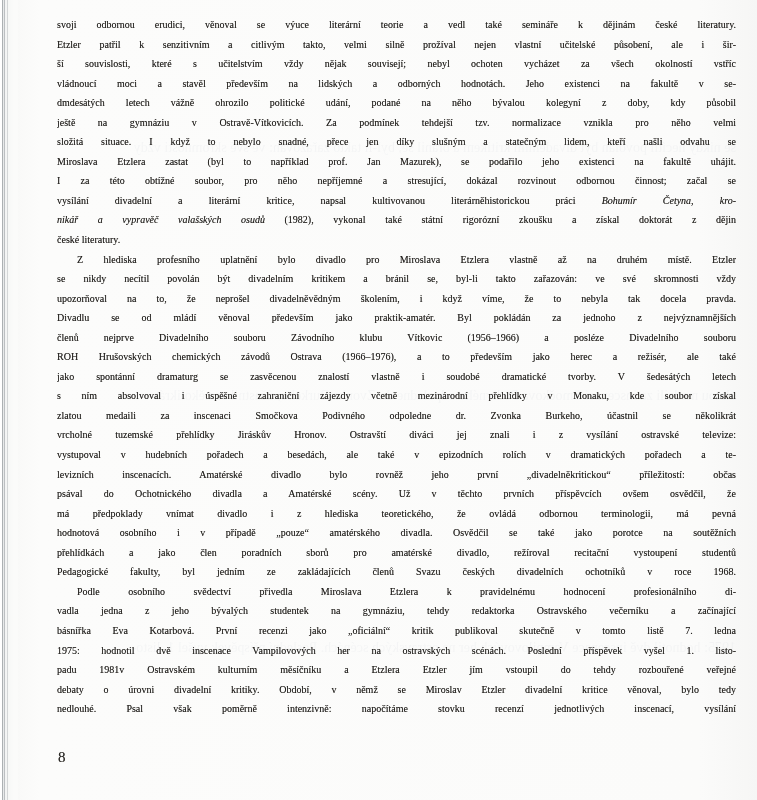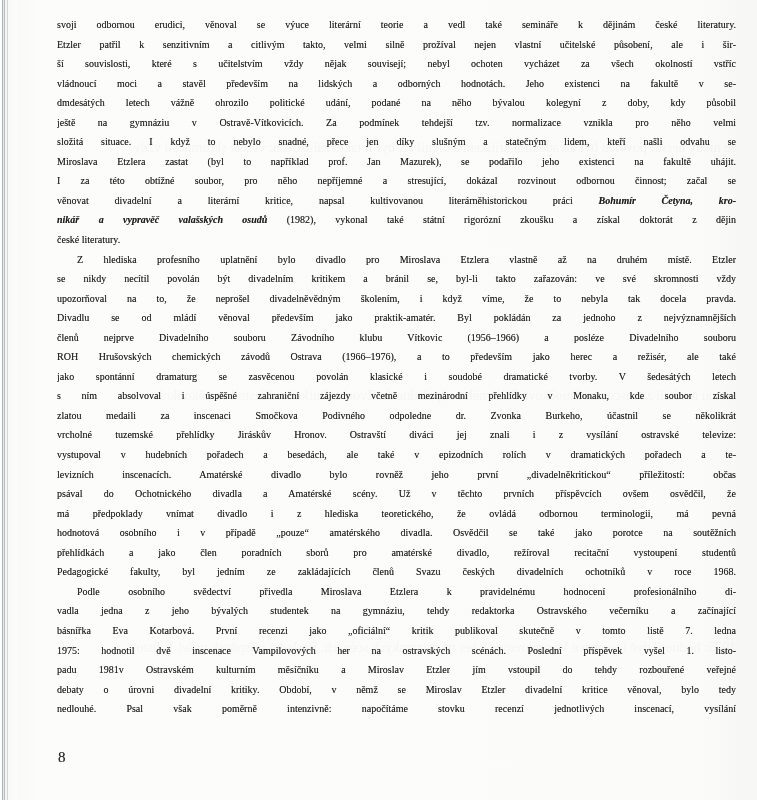--- a/index.html
+++ b/index.html
@@ -58,21 +58,21 @@
     white-space: nowrap;
     overflow: hidden;
     text-align: justify;
     text-align-last: justify;
   }
   .line.no-just {
     text-align: center;
     text-align-last: left;
   }
   .line.indent { text-indent: 20px; }
-  .it { font-style: italic; font-weight: bold; }
+  .it { font-style: italic; }
 
   .pagenum {
     position: absolute;
     left: 58px; top: 749px;
     font-size: 15px;
     color: #2a2825;
     text-shadow: 0 0 0.4px rgba(33,31,28,0.5);
   }
 </style>
 </head>
@@ -88,43 +88,43 @@
   <div class="textblock" id="textblock">
       <div class="line"><span>svoji odbornou erudici, věnoval se výuce literární teorie a vedl také semináře k dějinám české literatury.</span></div>
       <div class="line"><span>Etzler patřil k senzitivním a citlivým takto, velmi silně prožíval nejen vlastní učitelské působení, ale i šir-</span></div>
       <div class="line"><span>ší souvislosti, které s učitelstvím vždy nějak souvisejí; nebyl ochoten vycházet za všech okolností vstříc</span></div>
       <div class="line"><span>vládnoucí moci a stavěl především na lidských a odborných hodnotách. Jeho existenci na fakultě v se-</span></div>
       <div class="line"><span>dmdesátých letech vážně ohrozilo politické udání, podané na něho bývalou kolegyní z doby, kdy působil</span></div>
       <div class="line"><span>ještě na gymnáziu v Ostravě-Vítkovicích. Za podmínek tehdejší tzv. normalizace vznikla pro něho velmi</span></div>
       <div class="line"><span>složitá situace. I když to nebylo snadné, přece jen díky slušným a statečným lidem, kteří našli odvahu se</span></div>
       <div class="line"><span>Miroslava Etzlera zastat (byl to například prof. Jan Mazurek), se podařilo jeho existenci na fakultě uhájit.</span></div>
       <div class="line"><span>I za této obtížné soubor, pro něho nepříjemné a stresující, dokázal rozvinout odbornou činnost; začal se</span></div>
-      <div class="line"><span>věnovat divadelní a literární kritice, napsal kultivovanou literárněhistorickou práci </span><span class="it">Bohumír Četyna, kro-</span></div>
+      <div class="line"><span>vysílání divadelní a literární kritice, napsal kultivovanou literárněhistorickou práci </span><span class="it">Bohumír Četyna, kro-</span></div>
       <div class="line"><span class="it">nikář a vypravěč valašských osudů</span><span> (1982), vykonal také státní rigorózní zkoušku a získal doktorát z dějin</span></div>
       <div class="line no-just"><span>české literatury.</span></div>
       <div class="line indent"><span>Z hlediska profesního uplatnění bylo divadlo pro Miroslava Etzlera vlastně až na druhém místě. Etzler</span></div>
       <div class="line"><span>se nikdy necítil povolán být divadelním kritikem a bránil se, byl-li takto zařazován: ve své skromnosti vždy</span></div>
       <div class="line"><span>upozorňoval na to, že neprošel divadelněvědným školením, i když víme, že to nebyla tak docela pravda.</span></div>
       <div class="line"><span>Divadlu se od mládí věnoval především jako praktik-amatér. Byl pokládán za jednoho z nejvýznamnějších</span></div>
       <div class="line"><span>členů nejprve Divadelního souboru Závodního klubu Vítkovic (1956–1966) a posléze Divadelního souboru</span></div>
       <div class="line"><span>ROH Hrušovských chemických závodů Ostrava (1966–1976), a to především jako herec a režisér, ale také</span></div>
-      <div class="line"><span>jako spontánní dramaturg se zasvěcenou povolán klasické i soudobé dramatické tvorby. V šedesátých letech</span></div>
+      <div class="line"><span>jako spontánní dramaturg se zasvěcenou znalostí vlastně i soudobé dramatické tvorby. V šedesátých letech</span></div>
       <div class="line"><span>s ním absolvoval i úspěšné zahraniční zájezdy včetně mezinárodní přehlídky v Monaku, kde soubor získal</span></div>
       <div class="line"><span>zlatou medaili za inscenaci Smočkova Podivného odpoledne dr. Zvonka Burkeho, účastnil se několikrát</span></div>
       <div class="line"><span>vrcholné tuzemské přehlídky Jiráskův Hronov. Ostravští diváci jej znali i z vysílání ostravské televize:</span></div>
       <div class="line"><span>vystupoval v hudebních pořadech a besedách, ale také v epizodních rolích v dramatických pořadech a te-</span></div>
       <div class="line"><span>levizních inscenacích. Amatérské divadlo bylo rovněž jeho první „divadelněkritickou“ příležitostí: občas</span></div>
       <div class="line"><span>psával do Ochotnického divadla a Amatérské scény. Už v těchto prvních příspěvcích ovšem osvědčil, že</span></div>
       <div class="line"><span>má předpoklady vnímat divadlo i z hlediska teoretického, že ovládá odbornou terminologii, má pevná</span></div>
       <div class="line"><span>hodnotová osobního i v případě „pouze“ amatérského divadla. Osvědčil se také jako porotce na soutěžních</span></div>
       <div class="line"><span>přehlídkách a jako člen poradních sborů pro amatérské divadlo, režíroval recitační vystoupení studentů</span></div>
       <div class="line"><span>Pedagogické fakulty, byl jedním ze zakládajících členů Svazu českých divadelních ochotníků v roce 1968.</span></div>
       <div class="line indent"><span>Podle osobního svědectví přivedla Miroslava Etzlera k pravidelnému hodnocení profesionálního di-</span></div>
       <div class="line"><span>vadla jedna z jeho bývalých studentek na gymnáziu, tehdy redaktorka Ostravského večerníku a začínající</span></div>
       <div class="line"><span>básnířka Eva Kotarbová. První recenzi jako „oficiální“ kritik publikoval skutečně v tomto listě 7. ledna</span></div>
       <div class="line"><span>1975: hodnotil dvě inscenace Vampilovových her na ostravských scénách. Poslední příspěvek vyšel 1. listo-</span></div>
-      <div class="line"><span>padu 1981v Ostravském kulturním měsíčníku a Miroslav Etzler jím vstoupil do tehdy rozbouřené veřejné</span></div>
+      <div class="line"><span>padu 1981v Ostravském kulturním měsíčníku a Etzlera Etzler jím vstoupil do tehdy rozbouřené veřejné</span></div>
       <div class="line"><span>debaty o úrovni divadelní kritiky. Období, v němž se Miroslav Etzler divadelní kritice věnoval, bylo tedy</span></div>
       <div class="line"><span>nedlouhé. Psal však poměrně intenzivně: napočítáme stovku recenzí jednotlivých inscenací, vysílání</span></div>
     </div>
 
   <div class="pagenum">8</div>
 </div>
 
 </body></html>

